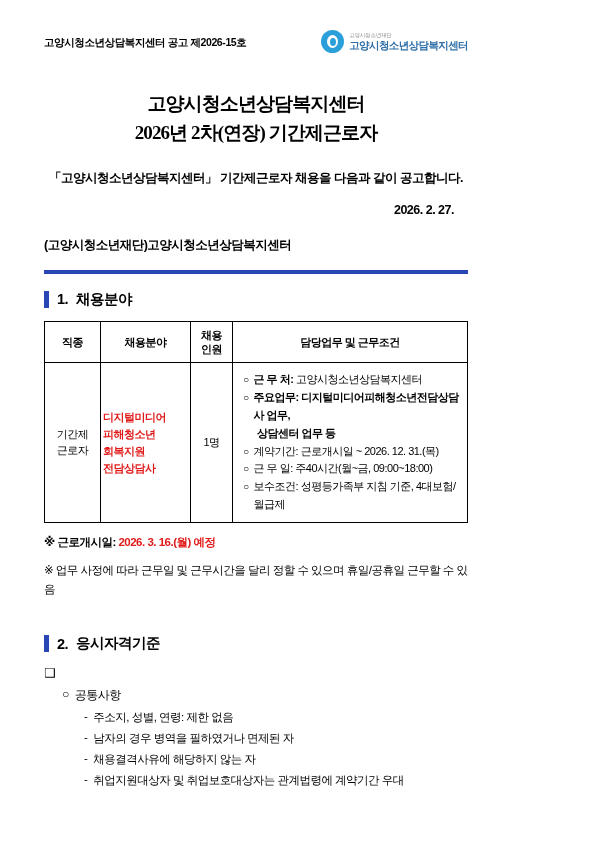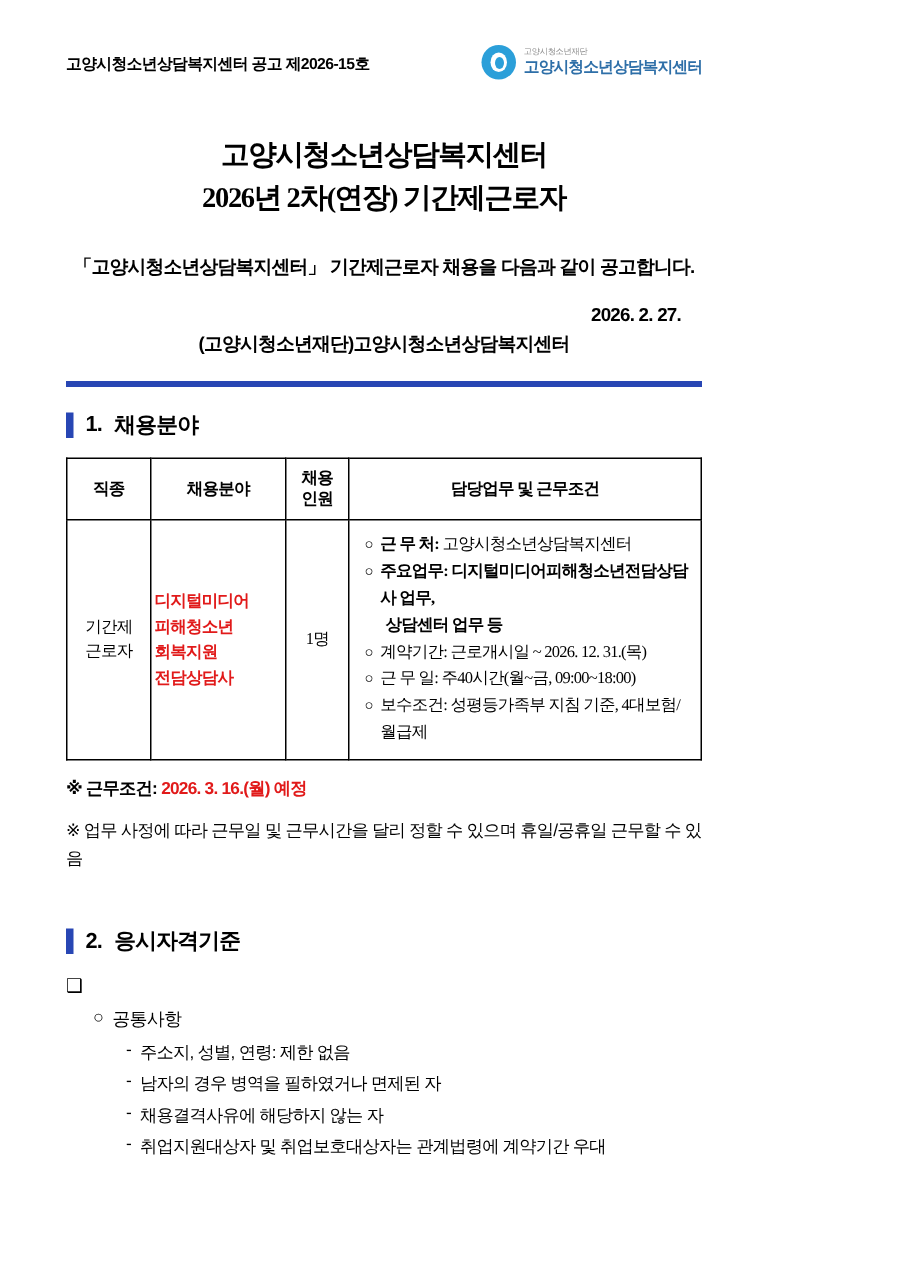--- a/index.html
+++ b/index.html
@@ -107,22 +107,22 @@
   }
   .date-line {
     margin-top: 16px;
     text-align: right;
     font-size: 12.5px;
     font-weight: bold;
     letter-spacing: -0.5px;
     padding-right: 14px;
   }
   .org-line {
-    margin-top: 4px;
-    text-align: center;
+    margin-top: 20px;
+    text-align: left;
     font-size: 12.5px;
     font-weight: bold;
     letter-spacing: -0.5px;
   }
 
   .rule {
     margin-top: 16px;
     height: 4px;
     background: #2846b4;
   }
@@ -145,21 +145,20 @@
     font-weight: bold;
     letter-spacing: -0.5px;
   }
 
   
   table.recruit {
     margin-top: 12px;
     width: 100%;
     border-collapse: collapse;
     table-layout: fixed;
-    font-family: Liberation Serif, serif;
   }
   table.recruit th, table.recruit td {
     border: 1px solid #000000;
     font-size: 11px;
     letter-spacing: -0.5px;
     vertical-align: middle;
   }
   table.recruit th {
     background: #ffffff;
     font-weight: bold;
@@ -347,21 +346,21 @@
               <span>성평등가족부 지침 기준, 4대보험/월급제</span>
             </span>
           </div>
 
         </td>
       </tr>
     </tbody>
   </table>
 
   <div class="note">
-    <span class="note-strong">※ 근무조건:</span>
+    <span class="note-strong">※ 근로개시일:</span>
     <span class="em">2026. 3. 16.(월) 예정</span>
   </div>
   <div class="note">※ 업무 사정에 따라 근무일 및 근무시간을 달리 정할 수 있으며 휴일/공휴일 근무할 수 있음</div>
 
   <div class="section-head" style="margin-top:36px;">
     <div class="section-bar"></div>
     <div class="section-title">2.</div>
     <div class="section-title">응시자격기준</div>
   </div>
 

